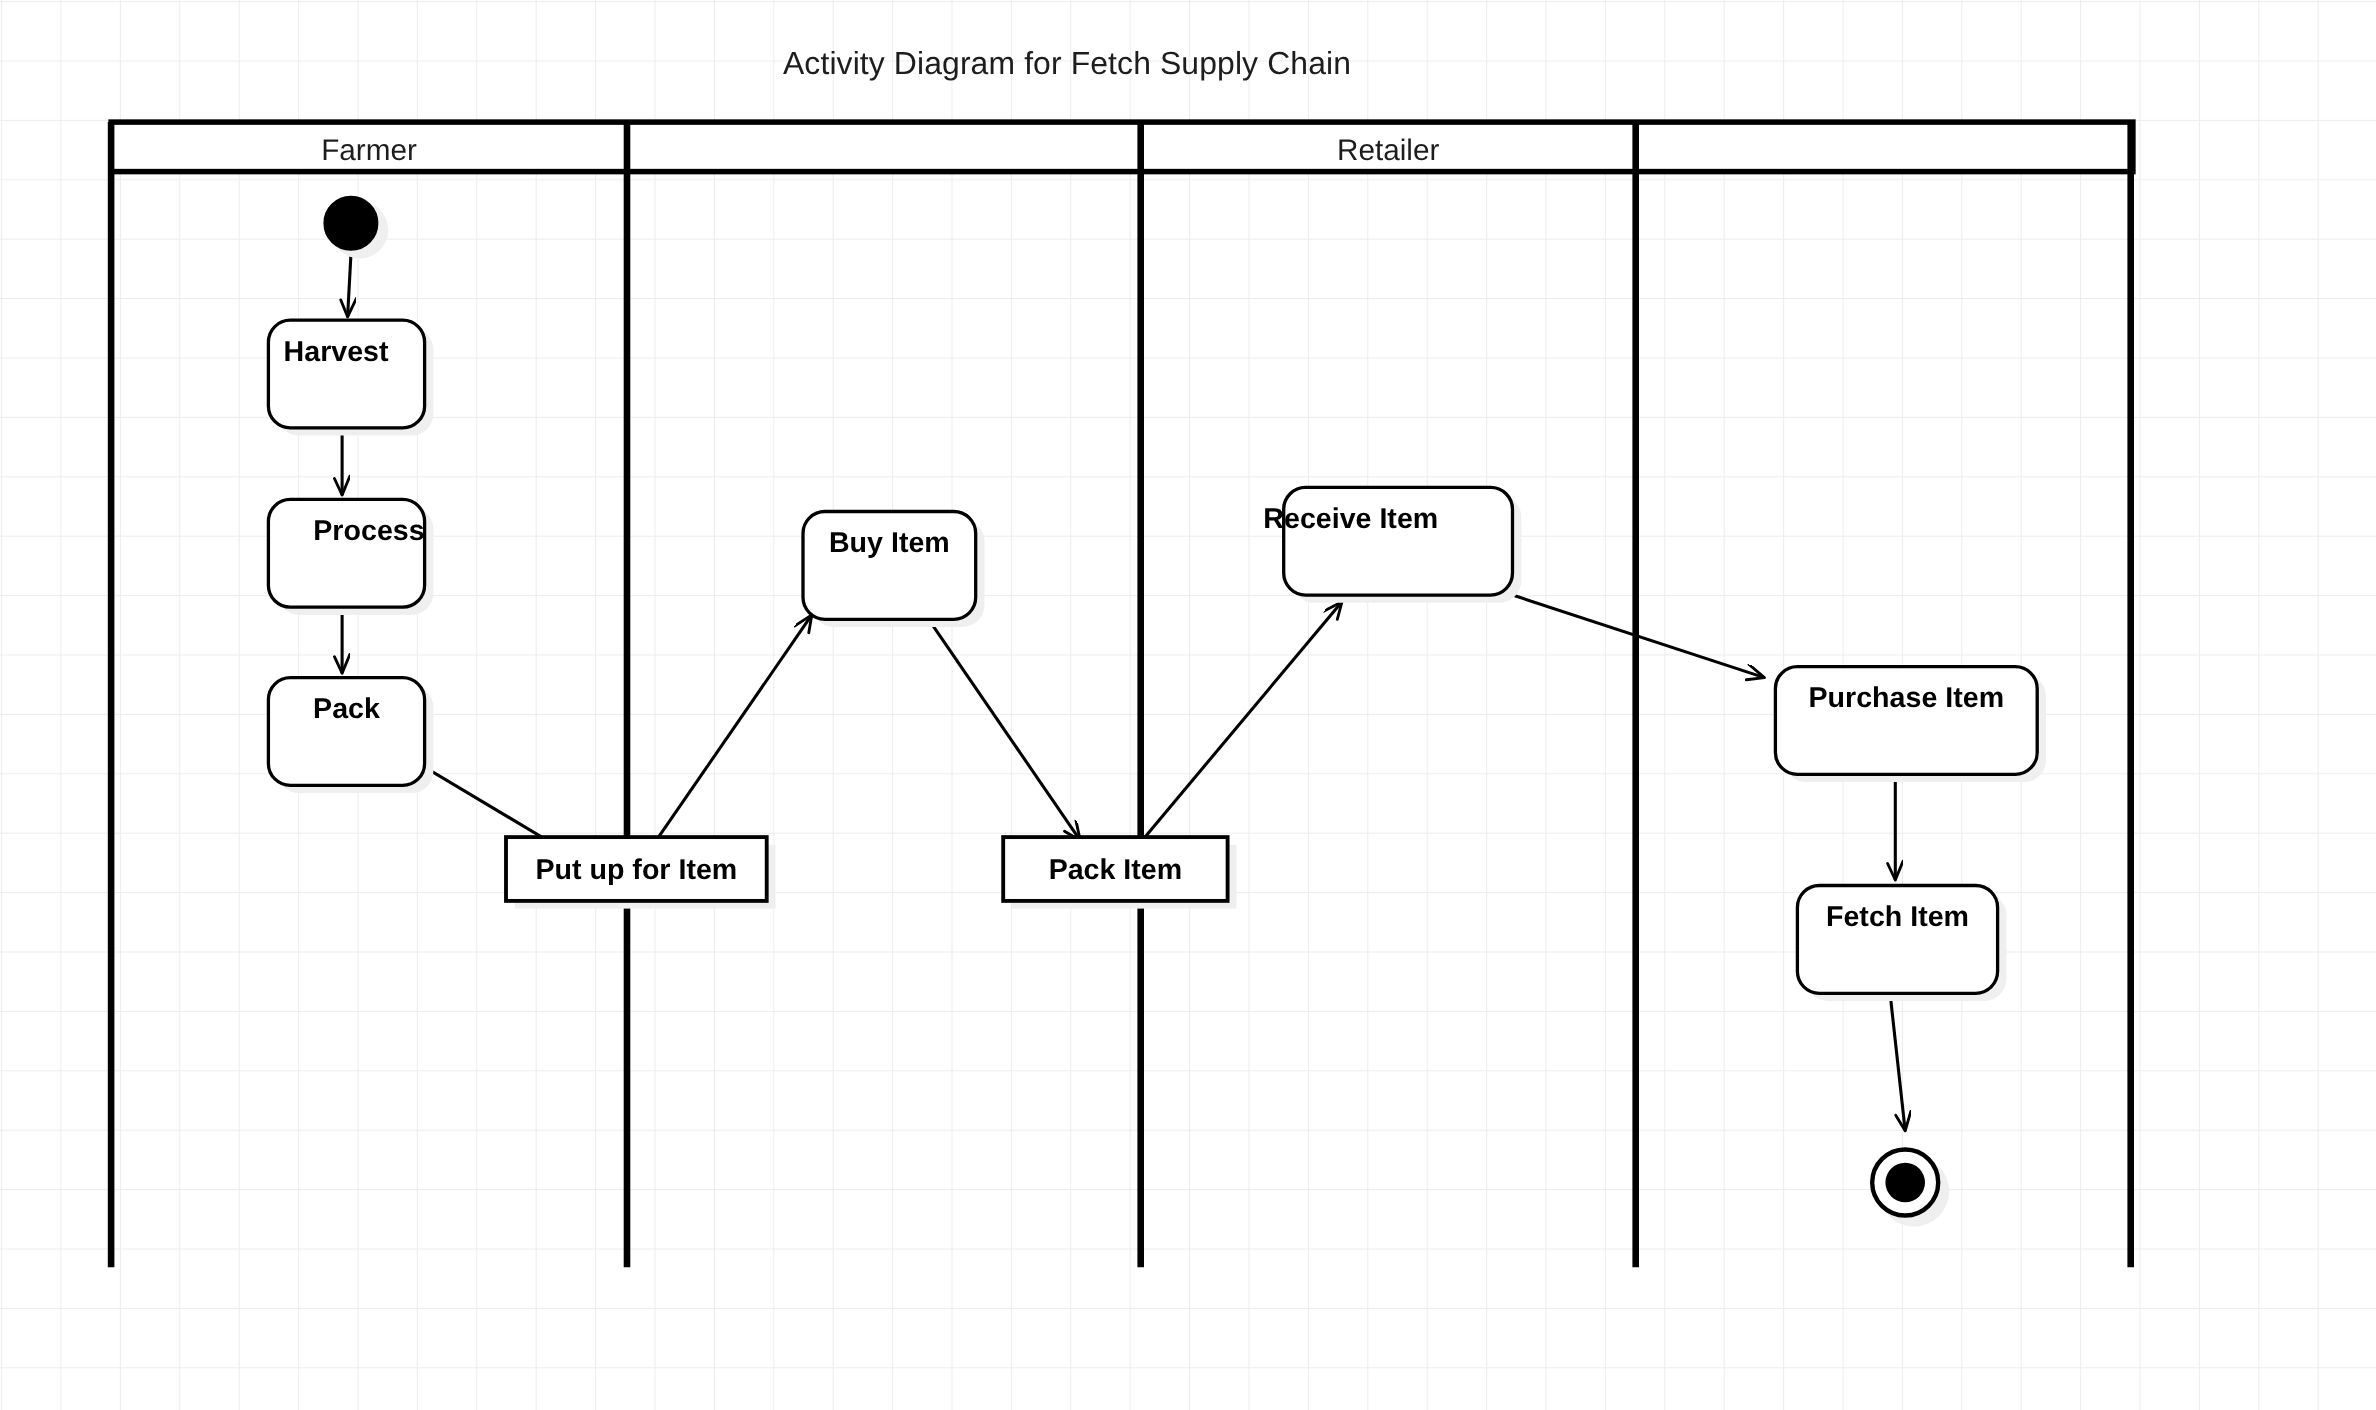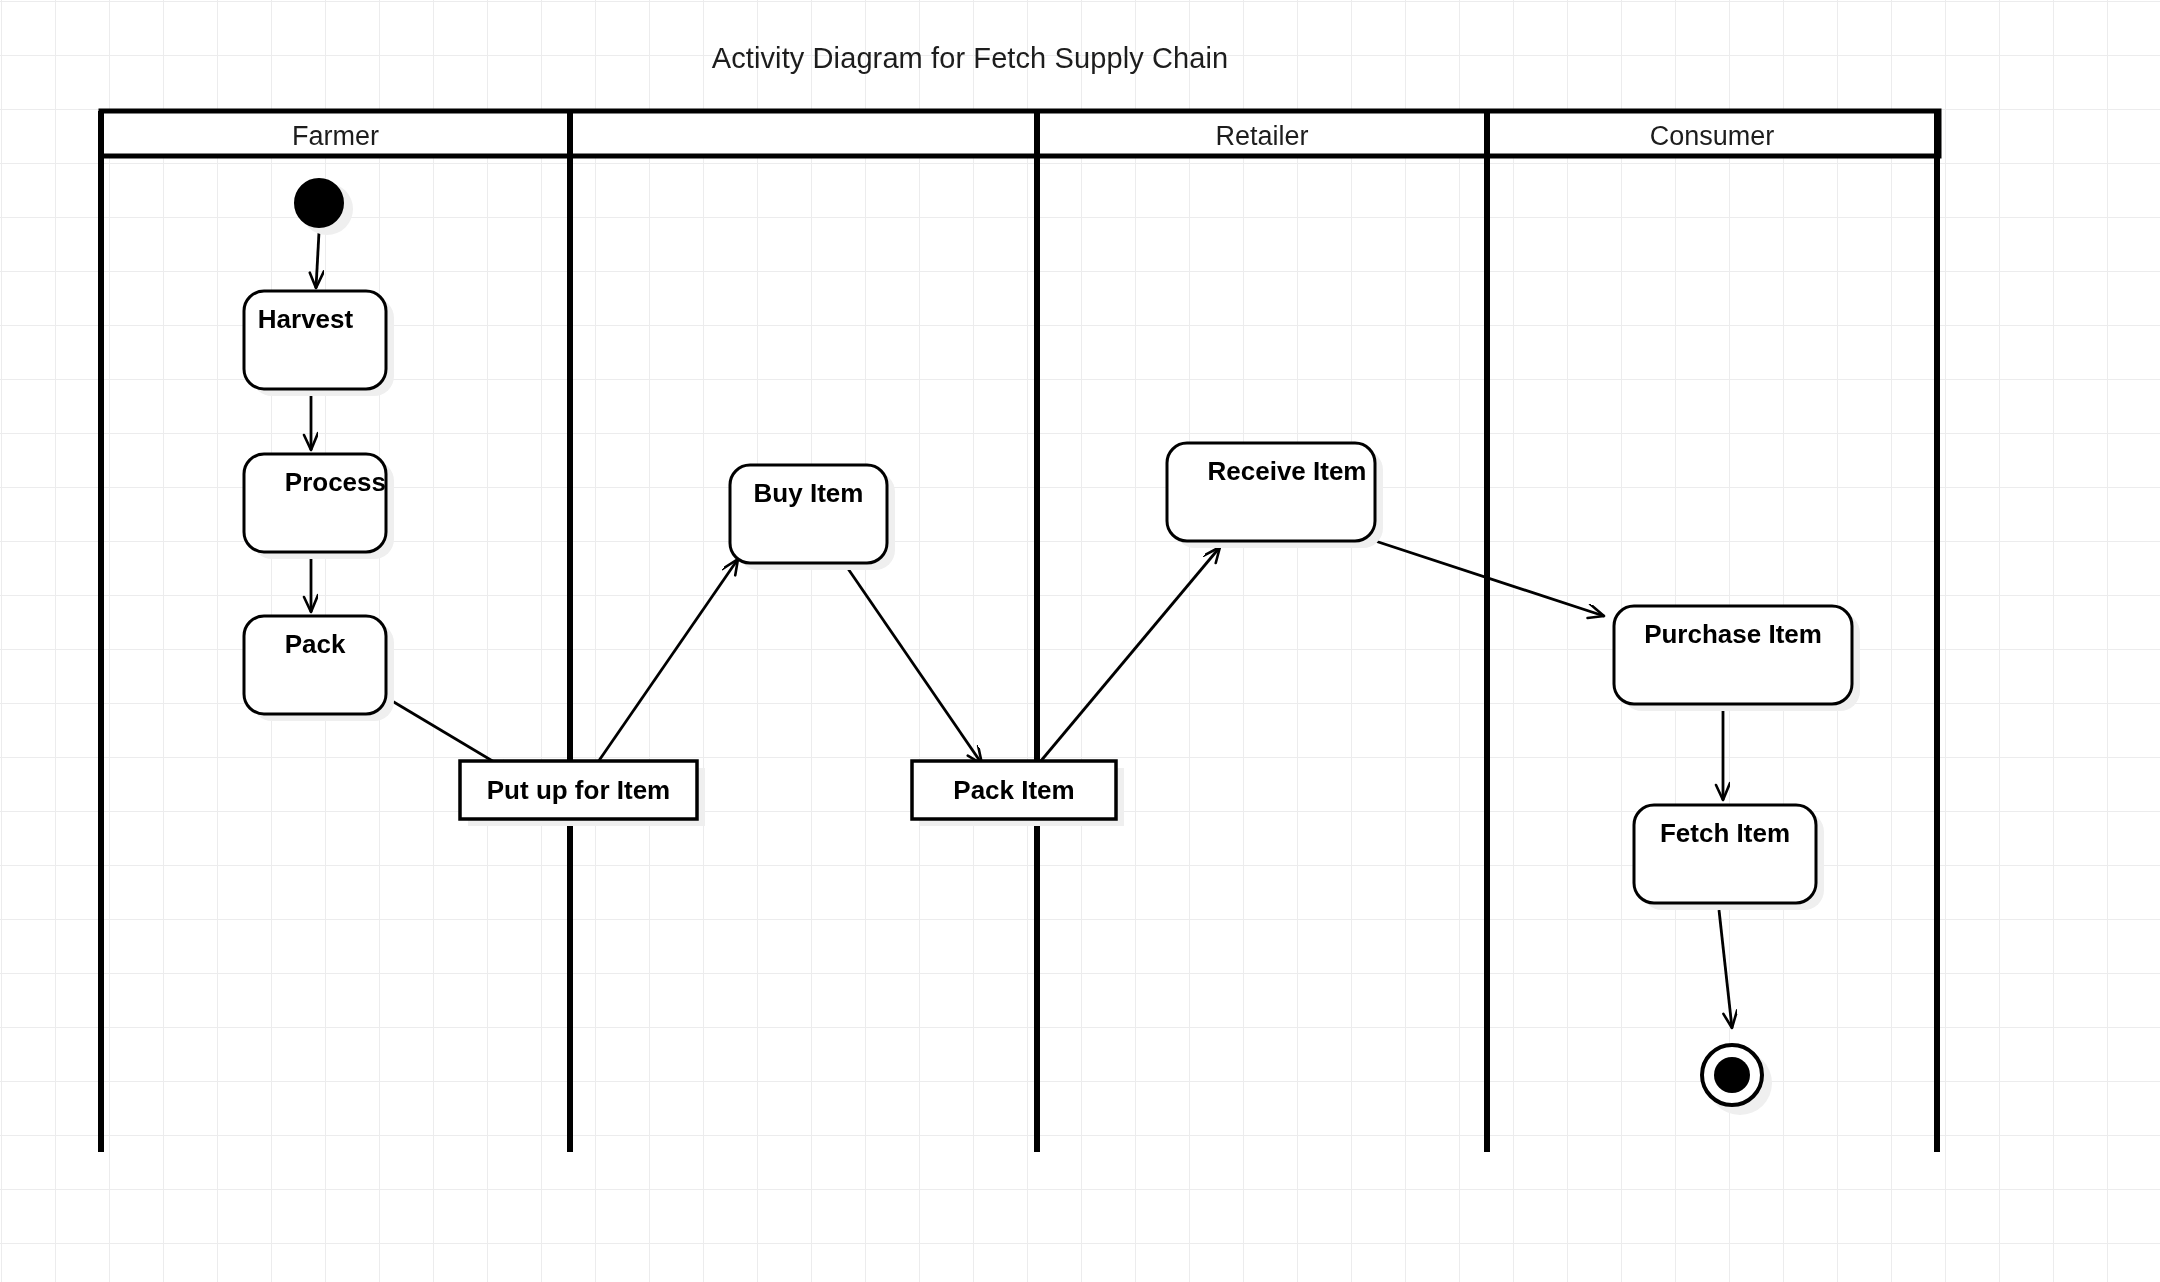--- a/index.html
+++ b/index.html
@@ -151,33 +151,32 @@
         <circle cx="1732" cy="1075" r="18" fill="#000000" stroke="none"></circle>
       </g>
     </g>
   </svg>
 
   <div class="lane-header-label" style="left:101px; top:121px; width:469px;">Farmer</div>
 
 
   <div class="lane-header-label" style="left:1037px; top:121px; width:450px;">Retailer</div>
 
-  <div class="lane-header-label" style="left:1487px; top:121px; width:450px;">Consumer</div>
 
   <div class="node-label" style="left:244px; top:304px; width:123px;">Harvest</div>
 
   <div class="node-label" style="left:244px; top:467px; width:142px;text-align:right;">Process</div>
 
   <div class="node-label" style="left:244px; top:629px; width:142px;">Pack</div>
 
   <div class="node-label" style="left:460px; top:775px; width:237px;">Put up for Item</div>
 
   <div class="node-label" style="left:730px; top:478px; width:157px;">Buy Item</div>
 
   <div class="node-label" style="left:912px; top:775px; width:204px;">Pack Item</div>
 
-  <div class="node-label" style="left:1177px; top:456px; width:220px;">Receive Item</div>
+  <div class="node-label" style="left:1118px; top:456px; width:220px;">Receive Item</div>
 
   <div class="node-label" style="left:1614px; top:619px; width:238px;">Purchase Item</div>
 
   <div class="node-label" style="left:1634px; top:818px; width:182px;">Fetch Item</div>
 
 </div>
 
 </body></html>

